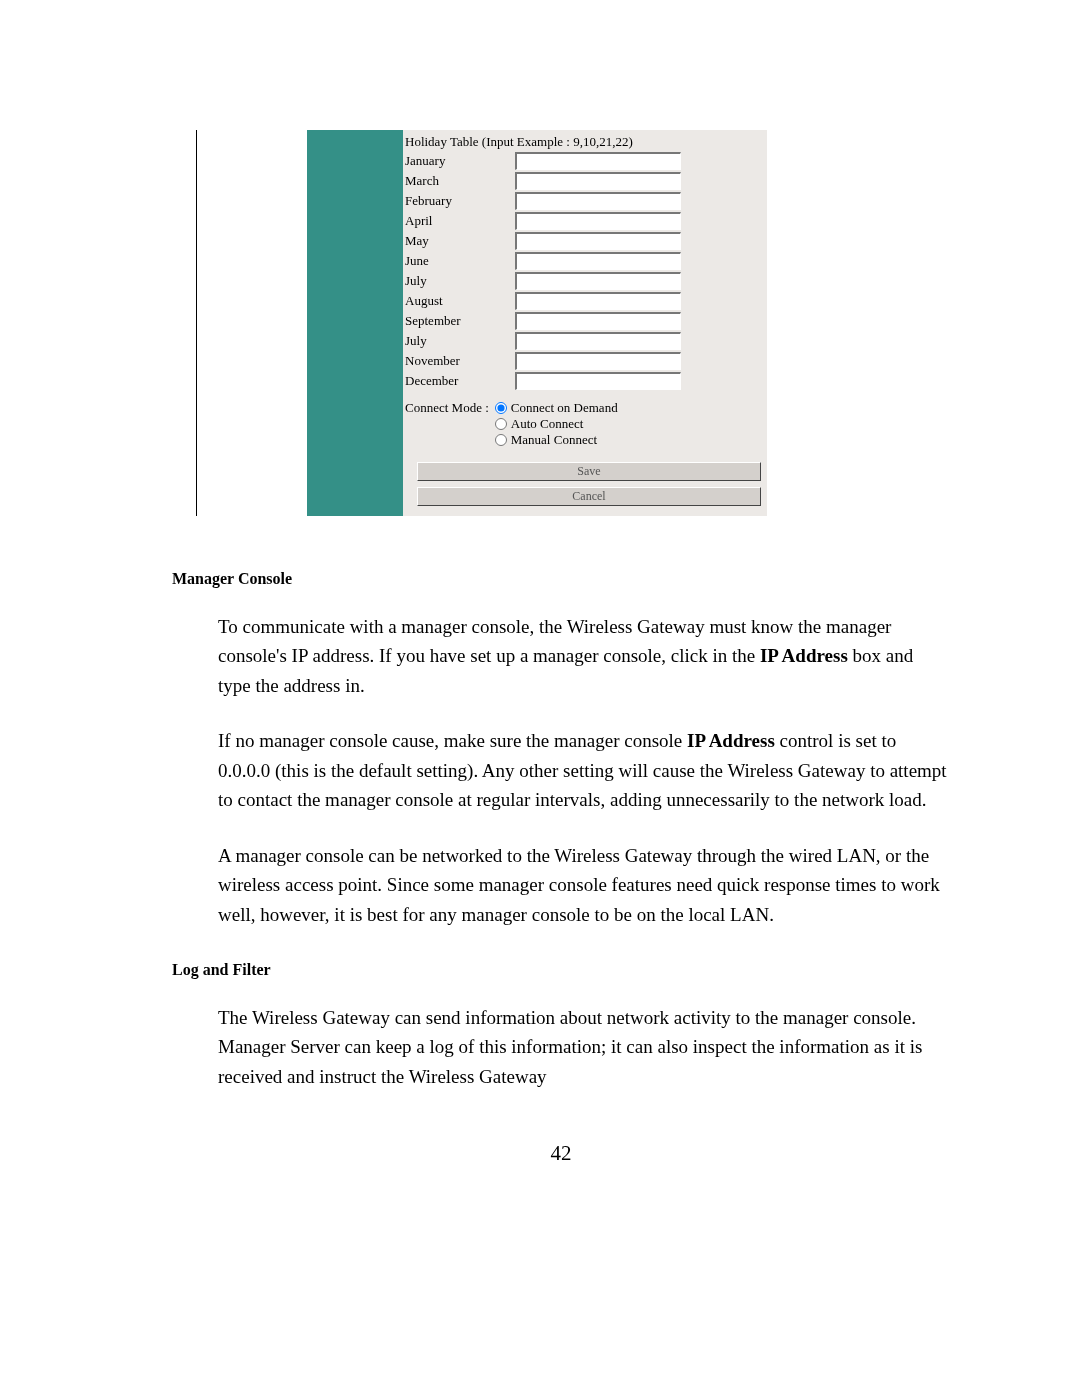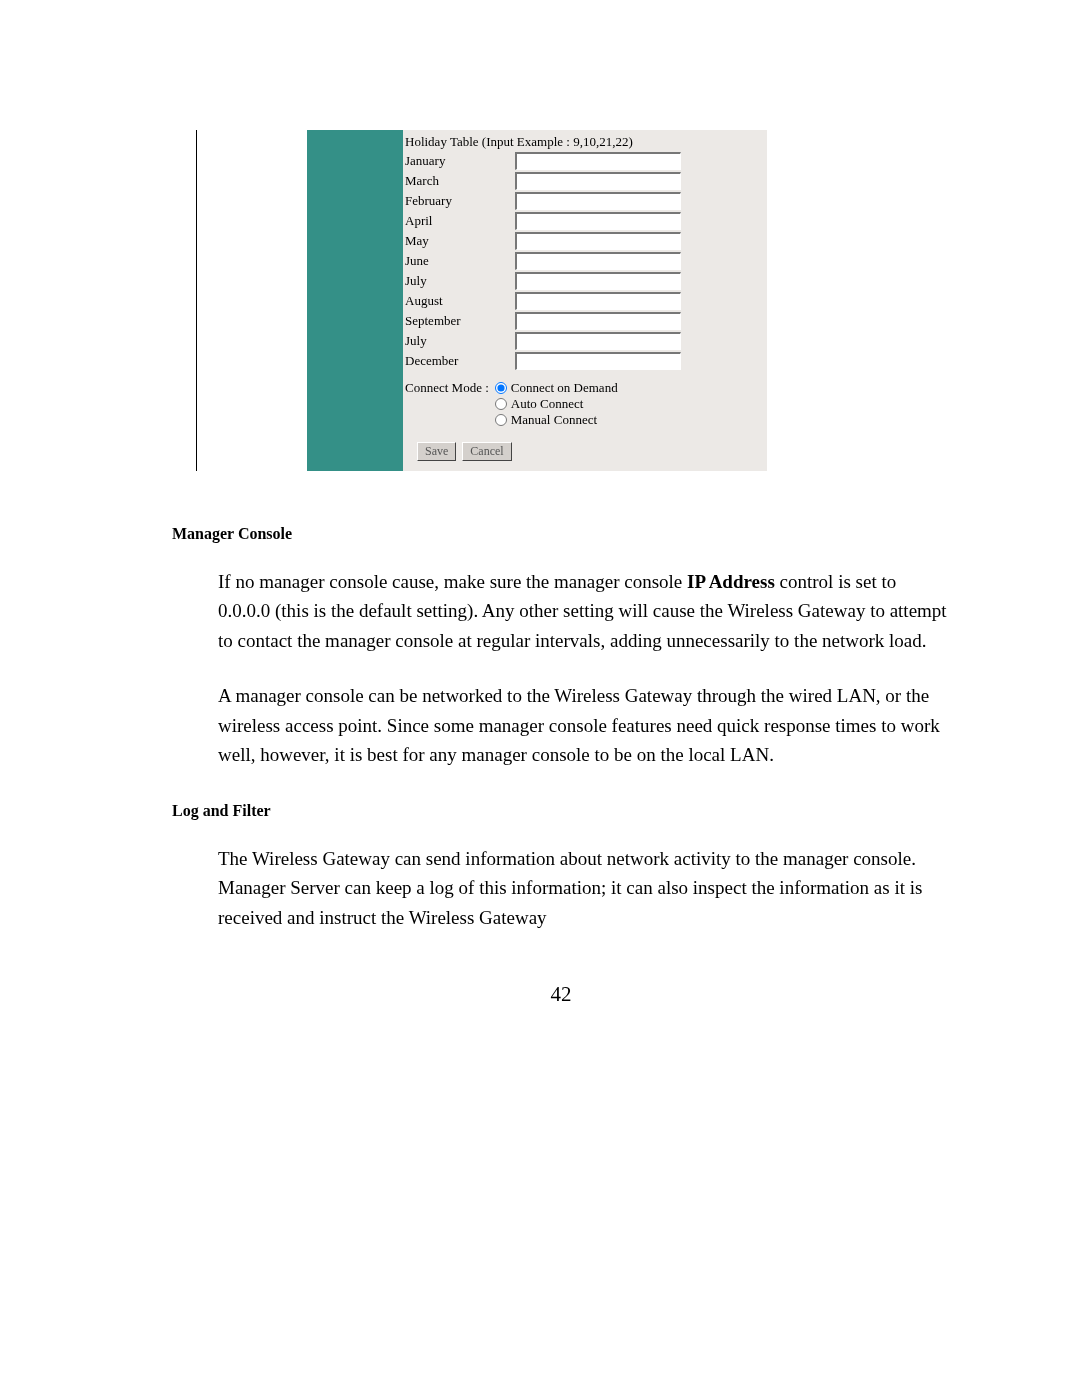--- a/index.html
+++ b/index.html
@@ -87,20 +87,21 @@
     margin: 0 4px 0 0;
     width: 12px;
     height: 12px;
   }
 
   .btn-row {
     margin-top: 14px;
     padding-left: 14px;
     display: flex;
     gap: 6px;
+    flex-direction: column;
   }
   .btn {
     font-family: "Times New Roman", serif;
     font-size: 12px;
     padding: 0 7px;
     height: 19px;
     border-top: 1px solid #fff;
     border-left: 1px solid #fff;
     border-bottom: 1px solid #444;
     border-right: 1px solid #444;
@@ -174,20 +175,24 @@
         <div class="holiday-row">
           <div class="label">August</div>
           <input type="text" value="" style="">
         </div>
         <div class="holiday-row">
           <div class="label">September</div>
           <input type="text" value="" style="">
         </div>
         <div class="holiday-row">
           <div class="label">July</div>
+          <input type="text" value="" style="">
+        </div>
+        <div class="holiday-row">
+          <div class="label">November</div>
           <input type="text" value="" style="">
         </div>
         <div class="holiday-row">
           <div class="label">December</div>
           <input type="text" value="" style="">
         </div>
 
         <div class="connect-block">
           <div class="connect-label">Connect Mode :</div>
           <div class="connect-options">
@@ -210,20 +215,23 @@
           <button class="btn">Save</button>
           <button class="btn">Cancel</button>
         </div>
 
       </div>
     </div>
   </div>
 
   <div class="section-heading">Manager Console</div>
 
+  <div class="body-text">
+    <span>To communicate with a manager console, the Wireless Gateway must know the manager console's IP address. If you have set up a manager console, click in the </span><span class="bold">IP Address</span><span> box and type the address in.</span>
+  </div>
 
   <div class="body-text">
     <span>If no manager console cause, make sure the manager console </span><span class="bold">IP Address</span><span> control is set to 0.0.0.0 (this is the default setting). Any other setting will cause the Wireless Gateway to attempt to contact the manager console at regular intervals, adding unnecessarily to the network load.</span>
   </div>
 
   <div class="body-text">A manager console can be networked to the Wireless Gateway through the wired LAN, or the wireless access point. Since some manager console features need quick response times to work well, however, it is best for any manager console to be on the local LAN.</div>
 
   <div class="section-heading" style="margin-top:32px;">Log and Filter</div>
 
   <div class="body-text">The Wireless Gateway can send information about network activity to the manager console. Manager Server can keep a log of this information; it can also inspect the information as it is received and instruct the Wireless Gateway</div>

